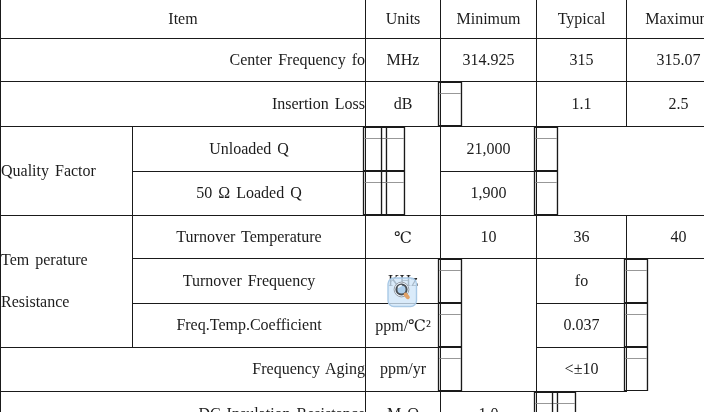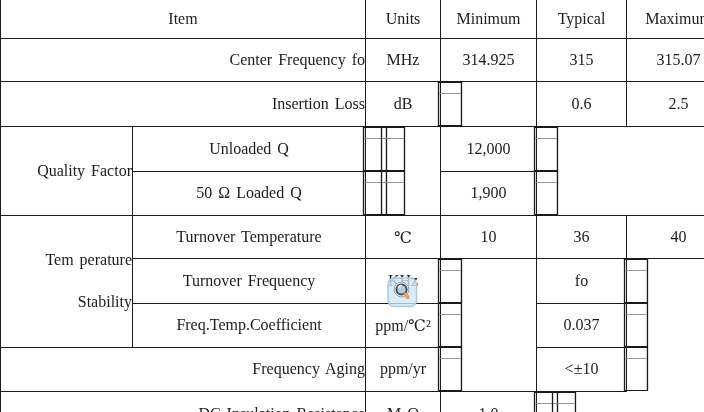--- a/index.html
+++ b/index.html
@@ -32,21 +32,21 @@
   }
   .spec td { height: 42px; vertical-align: middle; }
   .spec tr.hdr th { border-top: none; }
   .first-col { border-left: none; }
   .c-item { text-align: right; padding-left: 5px; }
   .c-sub  { text-align: center; padding-left: 6px; }
   .c-units { text-align: center; padding-left: 9px; }
   .u-center { text-align: center; padding-left: 0; }
   .c-val { text-align: center; }
   .c-group { vertical-align: top; text-align: left; padding-left: 5px; }
-  .group-line { height: 42px; line-height: 42px; text-align: right; }
+  .group-line { height: 42px; line-height: 42px; }
   .dash { display: inline-block; transform: scaleX(1.35); color: #878787; }
   #magnifier-overlay {
     position: absolute;
     left: 387px; top: 277px;
     width: 31px; height: 31px;
   }
 </style>
 </head>
 <body>
 
@@ -75,47 +75,47 @@
       <td class="c-units">MHz</td>
       <td class="c-val">314.925</td>
       <td class="c-val">315</td>
       <td class="c-val">315.07</td>
     </tr>
 
     <tr>
       <td colspan="2" class="c-item first-col">Insertion Loss</td>
       <td class="c-units">dB</td>
       <td class="c-val dash">—</td>
-      <td class="c-val">0.6</td>
+      <td class="c-val">1.1</td>
       <td class="c-val">2.5</td>
     </tr>
 
     <tr>
       <td rowspan="2" class="c-group first-col">
         <div class="group-line">Quality Factor</div>
       </td>
       <td class="c-sub">Unloaded Q</td>
       <td class="c-units u-center dash">—</td>
       <td class="c-val dash">—</td>
-      <td class="c-val">12,000</td>
+      <td class="c-val">21,000</td>
       <td class="c-val dash">—</td>
     </tr>
 
     <tr>
       <td class="c-sub">50 Ω Loaded Q</td>
       <td class="c-units u-center dash">—</td>
       <td class="c-val dash">—</td>
       <td class="c-val">1,900</td>
       <td class="c-val dash">—</td>
     </tr>
 
     <tr>
       <td rowspan="3" class="c-group first-col">
         <div class="group-line">Tem perature</div>
-        <div class="group-line">Stability</div>
+        <div class="group-line">Resistance</div>
       </td>
       <td class="c-sub">Turnover Temperature</td>
       <td class="c-units u-center">℃</td>
       <td class="c-val">10</td>
       <td class="c-val">36</td>
       <td class="c-val">40</td>
     </tr>
 
     <tr>
       <td class="c-sub">Turnover Frequency</td>

